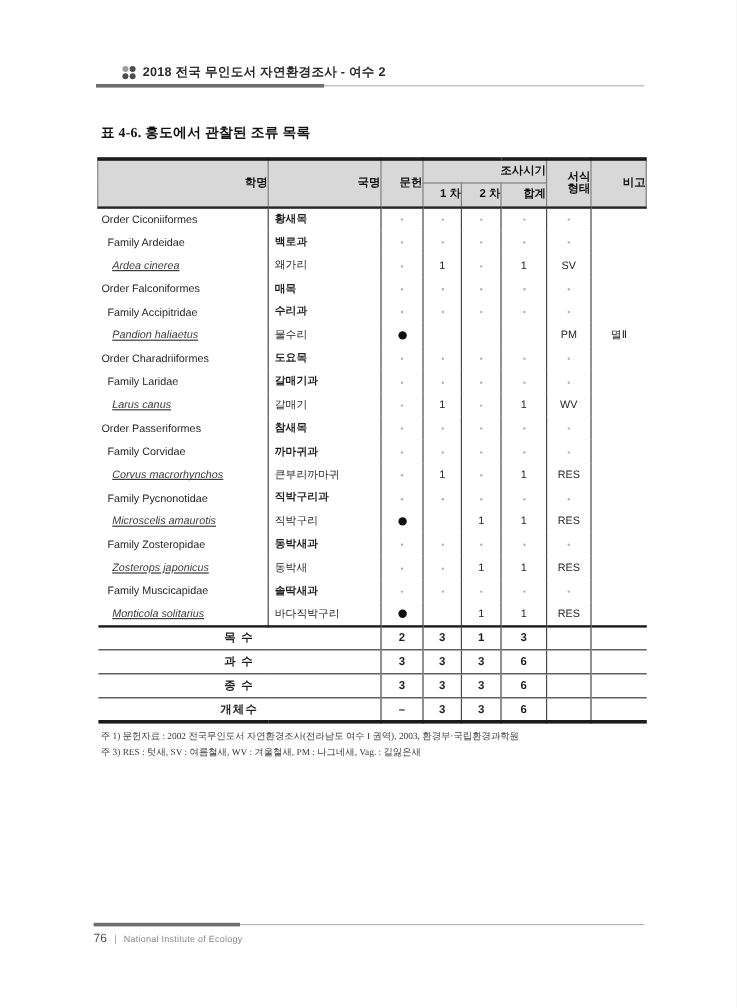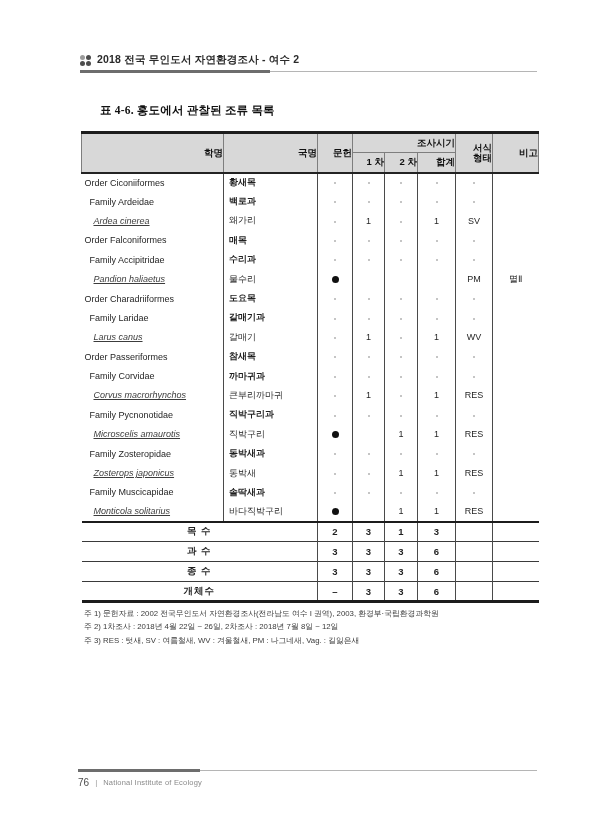--- a/index.html
+++ b/index.html
@@ -8,36 +8,35 @@
     position: relative;
     width: 614px; height: 840px;
     background: #ffffff;
     font-family: "Liberation Sans", sans-serif;
     color: #1f1f1f;
     overflow: hidden;
     margin: 0 auto;
   }
   
   .doc-header { position: absolute; left: 80px; top: 53px; width: 457px; }
-  .doc-header-row { display: flex; align-items: center; gap: 6px; }
+  .doc-header-row { display: flex; align-items: center; gap: 6px; margin-left: 22px; }
   .dots-icon { display: inline-grid; grid-template-columns: 5px 5px; grid-template-rows: 5px 5px; gap: 1px; }
   .dots-icon i { display: block; width: 5px; height: 5px; border-radius: 50%; background: #4d4d4d; }
   .dots-icon i.lt { background: #9b9b9b; }
   .doc-header-title { font-size: 10.5px; font-weight: bold; color: #2a2a2a; letter-spacing: 0.2px; white-space: nowrap; }
   .doc-header-rule { position: absolute; left: 80px; top: 70px; width: 457px; height: 4px; }
   .doc-header-rule .dark { position: absolute; left: 0; top: 0; width: 190px; height: 3px; background: #6d6d6d; }
   .doc-header-rule .light { position: absolute; left: 190px; top: 0.5px; width: 267px; height: 1.5px; background: #b5b5b5; }
 
   
   .table-title {
     position: absolute; left: 84px; top: 103px;
     font-family: "Liberation Serif", serif;
     font-size: 11.5px; font-weight: bold; color: #111;
     letter-spacing: 0.2px;
-    margin-left: 16px;
   }
 
   
   .tbl-wrap { position: absolute; left: 81px; top: 131px; width: 457px; }
   table { border-collapse: collapse; table-layout: fixed; width: 457px;
           border-top: 3px solid #1c1c1c; border-bottom: 3px solid #1c1c1c; }
   thead th {
     background: #d8d8d8;
     border: 1px solid #7e7e7e;
     border-bottom: 2px solid #232323;
@@ -59,21 +58,21 @@
   .row-species td.c-name { padding-left: 12px; font-style: italic; color: #3c3c3c; text-decoration: underline; }
   .row-order td.c-kor, .row-family td.c-kor { font-weight: bold; }
   .dot-filled { display: inline-block; width: 7px; height: 7px; border-radius: 50%; background: #101010; vertical-align: middle; }
   .dot-faint  { display: inline-block; width: 2px; height: 2px; border-radius: 50%; background: #b2b2b2; vertical-align: middle; }
   tbody.summary td { font-weight: bold; font-size: 9.5px; border-top: 1px solid #3a3a3a; height: 20px; }
   tbody.summary tr:first-child td { border-top: 2px solid #1c1c1c; }
   tbody.summary td.sum-label { text-align: center; letter-spacing: 1px; }
 
   
   .footnotes { position: absolute; left: 84px; top: 607px; width: 460px; }
-  .footnote { font-size: 7.8px; color: #3a3a3a; line-height: 13.3px; white-space: nowrap; }
+  .footnote { font-size: 7.8px; color: #3a3a3a; line-height: 13.3px; white-space: nowrap; font-family: Liberation Serif, serif; }
 
   
   .footer-rule { position: absolute; left: 78px; top: 769px; width: 459px; height: 4px; }
   .footer-rule .dark { position: absolute; left: 0; top: 0; width: 122px; height: 3px; background: #6d6d6d; }
   .footer-rule .light { position: absolute; left: 122px; top: 0.5px; width: 337px; height: 1.5px; background: #b5b5b5; }
   .footer { position: absolute; left: 78px; top: 777px; display: flex; align-items: center; gap: 6px; }
   .page-number { font-size: 10px; color: #4e4e4e; }
   .footer-sep { font-size: 8px; color: #9a9a9a; }
   .footer-org { font-size: 7.5px; color: #8a8a8a; letter-spacing: 0.2px; }
 </style>
@@ -348,21 +347,20 @@
             <td class="bl">6</td>
             <td class="bl"></td>
             <td class="bl"></td>
           </tr>
         </tbody>
     </table>
   </div>
 
   <div class="footnotes">
     <div class="footnote">주 1) 문헌자료 : 2002 전국무인도서 자연환경조사(전라남도 여수 I 권역), 2003, 환경부·국립환경과학원</div>
-    <div class="footnote">주 2) 1차조사 : 2018년 4월 22일 ~ 26일, 2차조사 : 2018년 7월 8일 ~ 12일</div>
     <div class="footnote">주 3) RES : 텃새, SV : 여름철새, WV : 겨울철새, PM : 나그네새, Vag. : 길잃은새</div>
   </div>
 
   <div class="footer-rule">
     <span class="dark"></span>
       <span class="light"></span>
   </div>
   <div class="footer">
     <span class="page-number">76</span>
     <span class="footer-sep">|</span>

